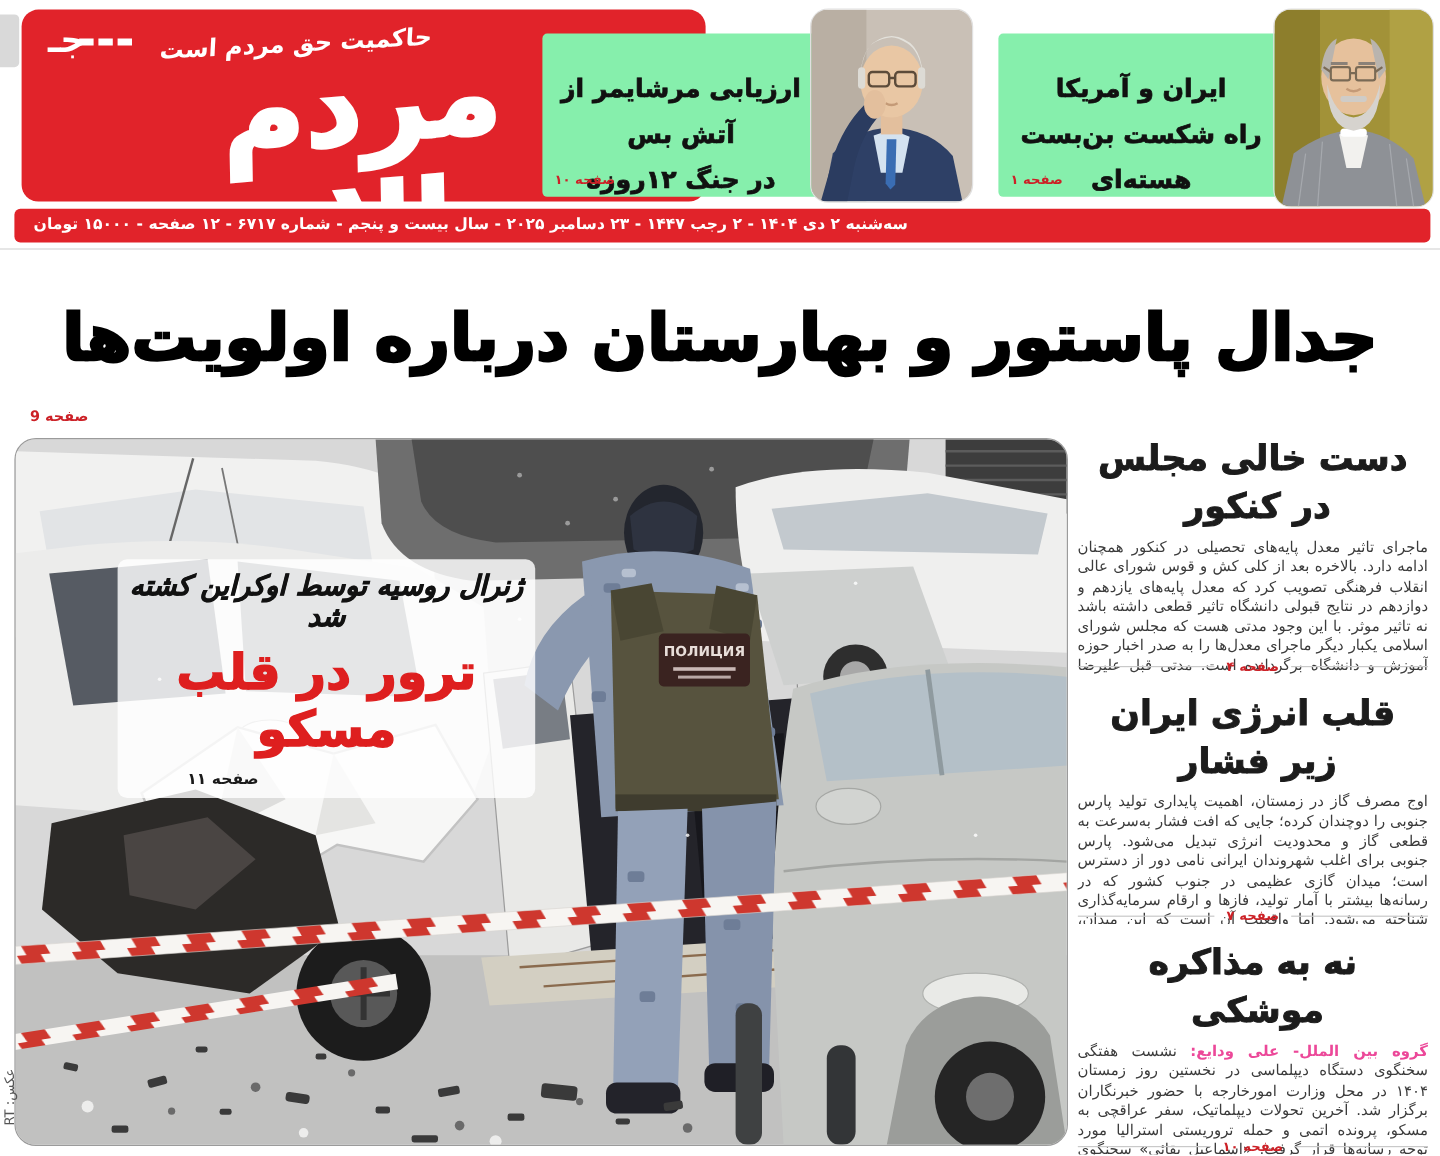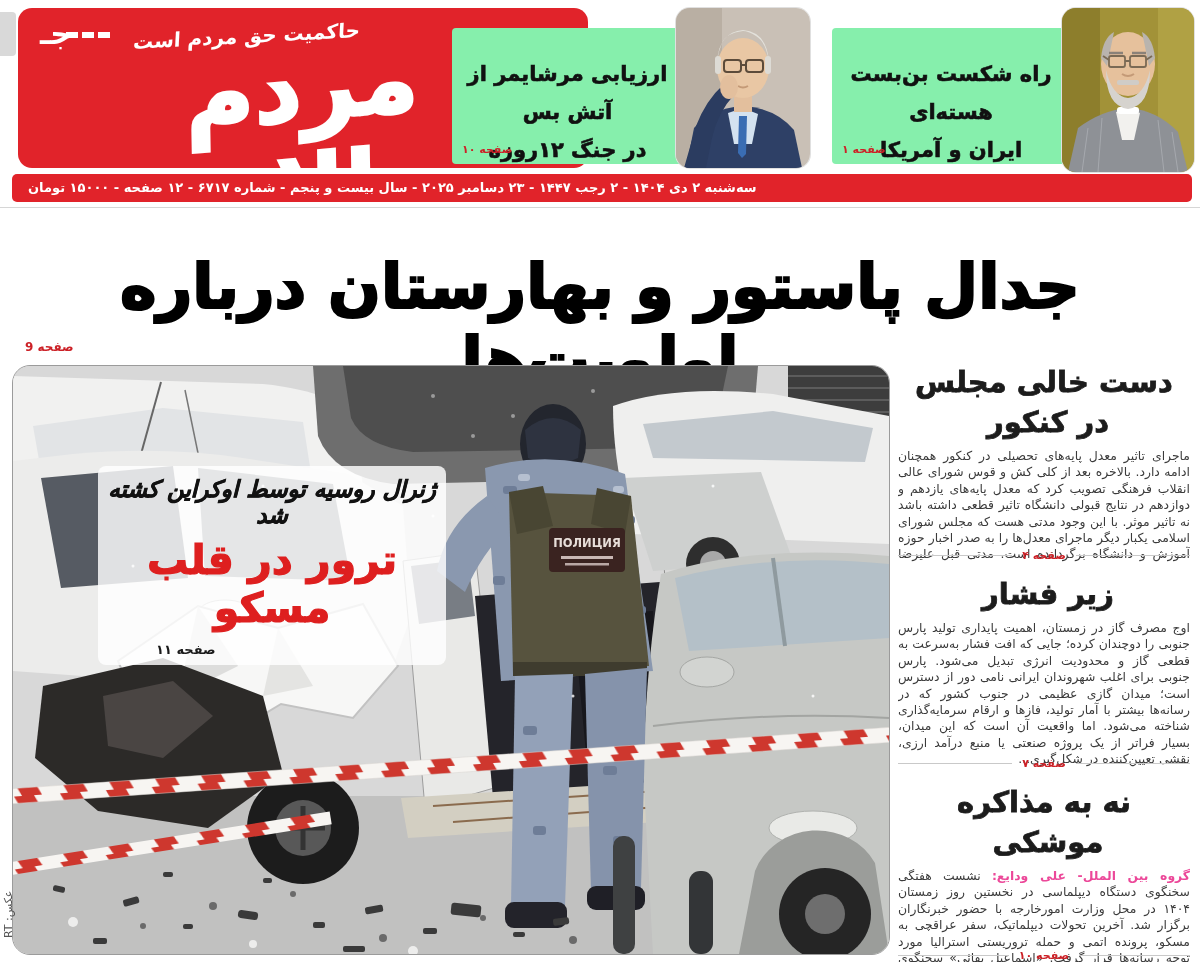--- a/index.html
+++ b/index.html
@@ -34,21 +34,21 @@
 
   
   .datebar{left:12px;top:174px;width:1180px;height:28px;background:#e1232a;border-radius:5px;
            color:#fff;font-size:13px;font-weight:bold;line-height:28px;text-align:left;
            padding:0 4px 0 16px;box-sizing:border-box;}
   .hairline{left:0;top:207px;width:1200px;height:1px;background:#d6d6d6;}
 
   
   .lead-kicker{left:0;right:0;top:217px;text-align:center;font-size:27px;font-weight:bold;color:#000;
                -webkit-text-stroke:0.8px #000;}
-  .lead-headline{left:0;right:0;top:250px;text-align:center;font-size:62px;font-weight:bold;color:#000;
+  .lead-headline{left:0;right:0;top:250px;text-align:center;font-size:54px;font-weight:bold;color:#000;
                  -webkit-text-stroke:2.2px #000;letter-spacing:-1px;}
   .lead-pageref{left:25px;top:340px;color:#cc2127;font-size:12px;font-weight:bold;}
 
   
   .photo-frame{left:12px;top:365px;width:876px;height:588px;border:1.5px solid #9b9b9b;
                border-radius:18px;overflow:hidden;background:#d8d8d8;}
   .photo-overlay{left:85px;top:100px;width:348px;background:rgba(255,255,255,0.82);
                  border-radius:8px;padding:10px 10px 8px 10px;box-sizing:border-box;text-align:center;}
   .photo-kicker{font-size:23px;font-weight:bold;color:#121212;font-style:italic;-webkit-text-stroke:0.6px #121212;}
   .photo-headline{margin-top:8px;font-size:41px;font-weight:bold;color:#de1f1f;
@@ -112,22 +112,22 @@
         <line x1="65" y1="57" x2="70" y2="57"></line>
       </g>
       <path d="M62,78 Q67,81 72,78" stroke="#c49a77" stroke-width="2" fill="none"></path>
       <path d="M8,160 L20,118 Q30,92 48,76 L58,87 Q42,104 36,130 L30,160 Z" fill="#2b3c60"></path>
       <ellipse cx="53" cy="79" rx="9" ry="12" fill="#e3bf9d"></ellipse>
     </svg>
   </div>
 
   <div class="abs story-box box-right">
     <div class="abs box-title rtl">
+      <div>ایران و آمریکا</div>
       <div>راه شکست بن‌بست هسته‌ای</div>
-      <div>ایران و آمریکا</div>
     </div>
     <div class="abs box-pageref rtl">صفحه ۱</div>
   </div>
   <div class="abs portrait portrait-right">
     <svg width="132" height="164" viewBox="0 0 132 164">
       <rect width="132" height="164" fill="#a29238"></rect>
       <rect width="38" height="164" fill="#8d7e2c"></rect>
       <rect x="96" width="36" height="164" fill="#b0a144"></rect>
       <path d="M6,164 L16,120 Q40,102 66,100 Q95,102 116,124 L126,164 Z" fill="#8e9196"></path>
       <g stroke="#a6a9ae" stroke-width="1">
@@ -346,20 +346,21 @@
       <div class="art-body">ماجرای تاثیر معدل پایه‌های تحصیلی در کنکور همچنان ادامه دارد. بالاخره بعد از کلی کش و قوس شورای عالی انقلاب فرهنگی تصویب کرد که معدل پایه‌های یازدهم و دوازدهم در نتایج قبولی دانشگاه تاثیر قطعی داشته باشد نه تاثیر موثر. با این وجود مدتی هست که مجلس شورای اسلامی یکبار دیگر ماجرای معدل‌ها را به صدر اخبار حوزه آموزش و دانشگاه برگردانده است. مدتی قبل علیرضا منادی سفیدان، رئیس کمیسیون آموزش، تحقیقات و فناوری مجلس..</div>
       <div class="page-ref-row">
         <span class="rule"></span>
         <span class="txt">صفحه ۴</span>
         <span class="rule"></span>
       </div>
     </div>
 
     <div class="article art-2">
       <div class="art-title">
+        <div class="l1">قلب انرژی ایران</div>
         <div class="l2">زیر فشار</div>
       </div>
       <div class="art-body">اوج مصرف گاز در زمستان، اهمیت پایداری تولید پارس جنوبی را دوچندان کرده؛ جایی که افت فشار به‌سرعت به قطعی گاز و محدودیت انرژی تبدیل می‌شود. پارس جنوبی برای اغلب شهروندان ایرانی نامی دور از دسترس است؛ میدان گازی عظیمی در جنوب کشور که در رسانه‌ها بیشتر با آمار تولید، فازها و ارقام سرمایه‌گذاری شناخته می‌شود. اما واقعیت آن است که این میدان، بسیار فراتر از یک پروژه صنعتی یا منبع درآمد ارزی، نقشی تعیین‌کننده در شکل‌گیری...</div>
       <div class="page-ref-row">
         <span class="rule"></span>
         <span class="txt">صفحه ۷</span>
         <span class="rule"></span>
       </div>
     </div>
 

